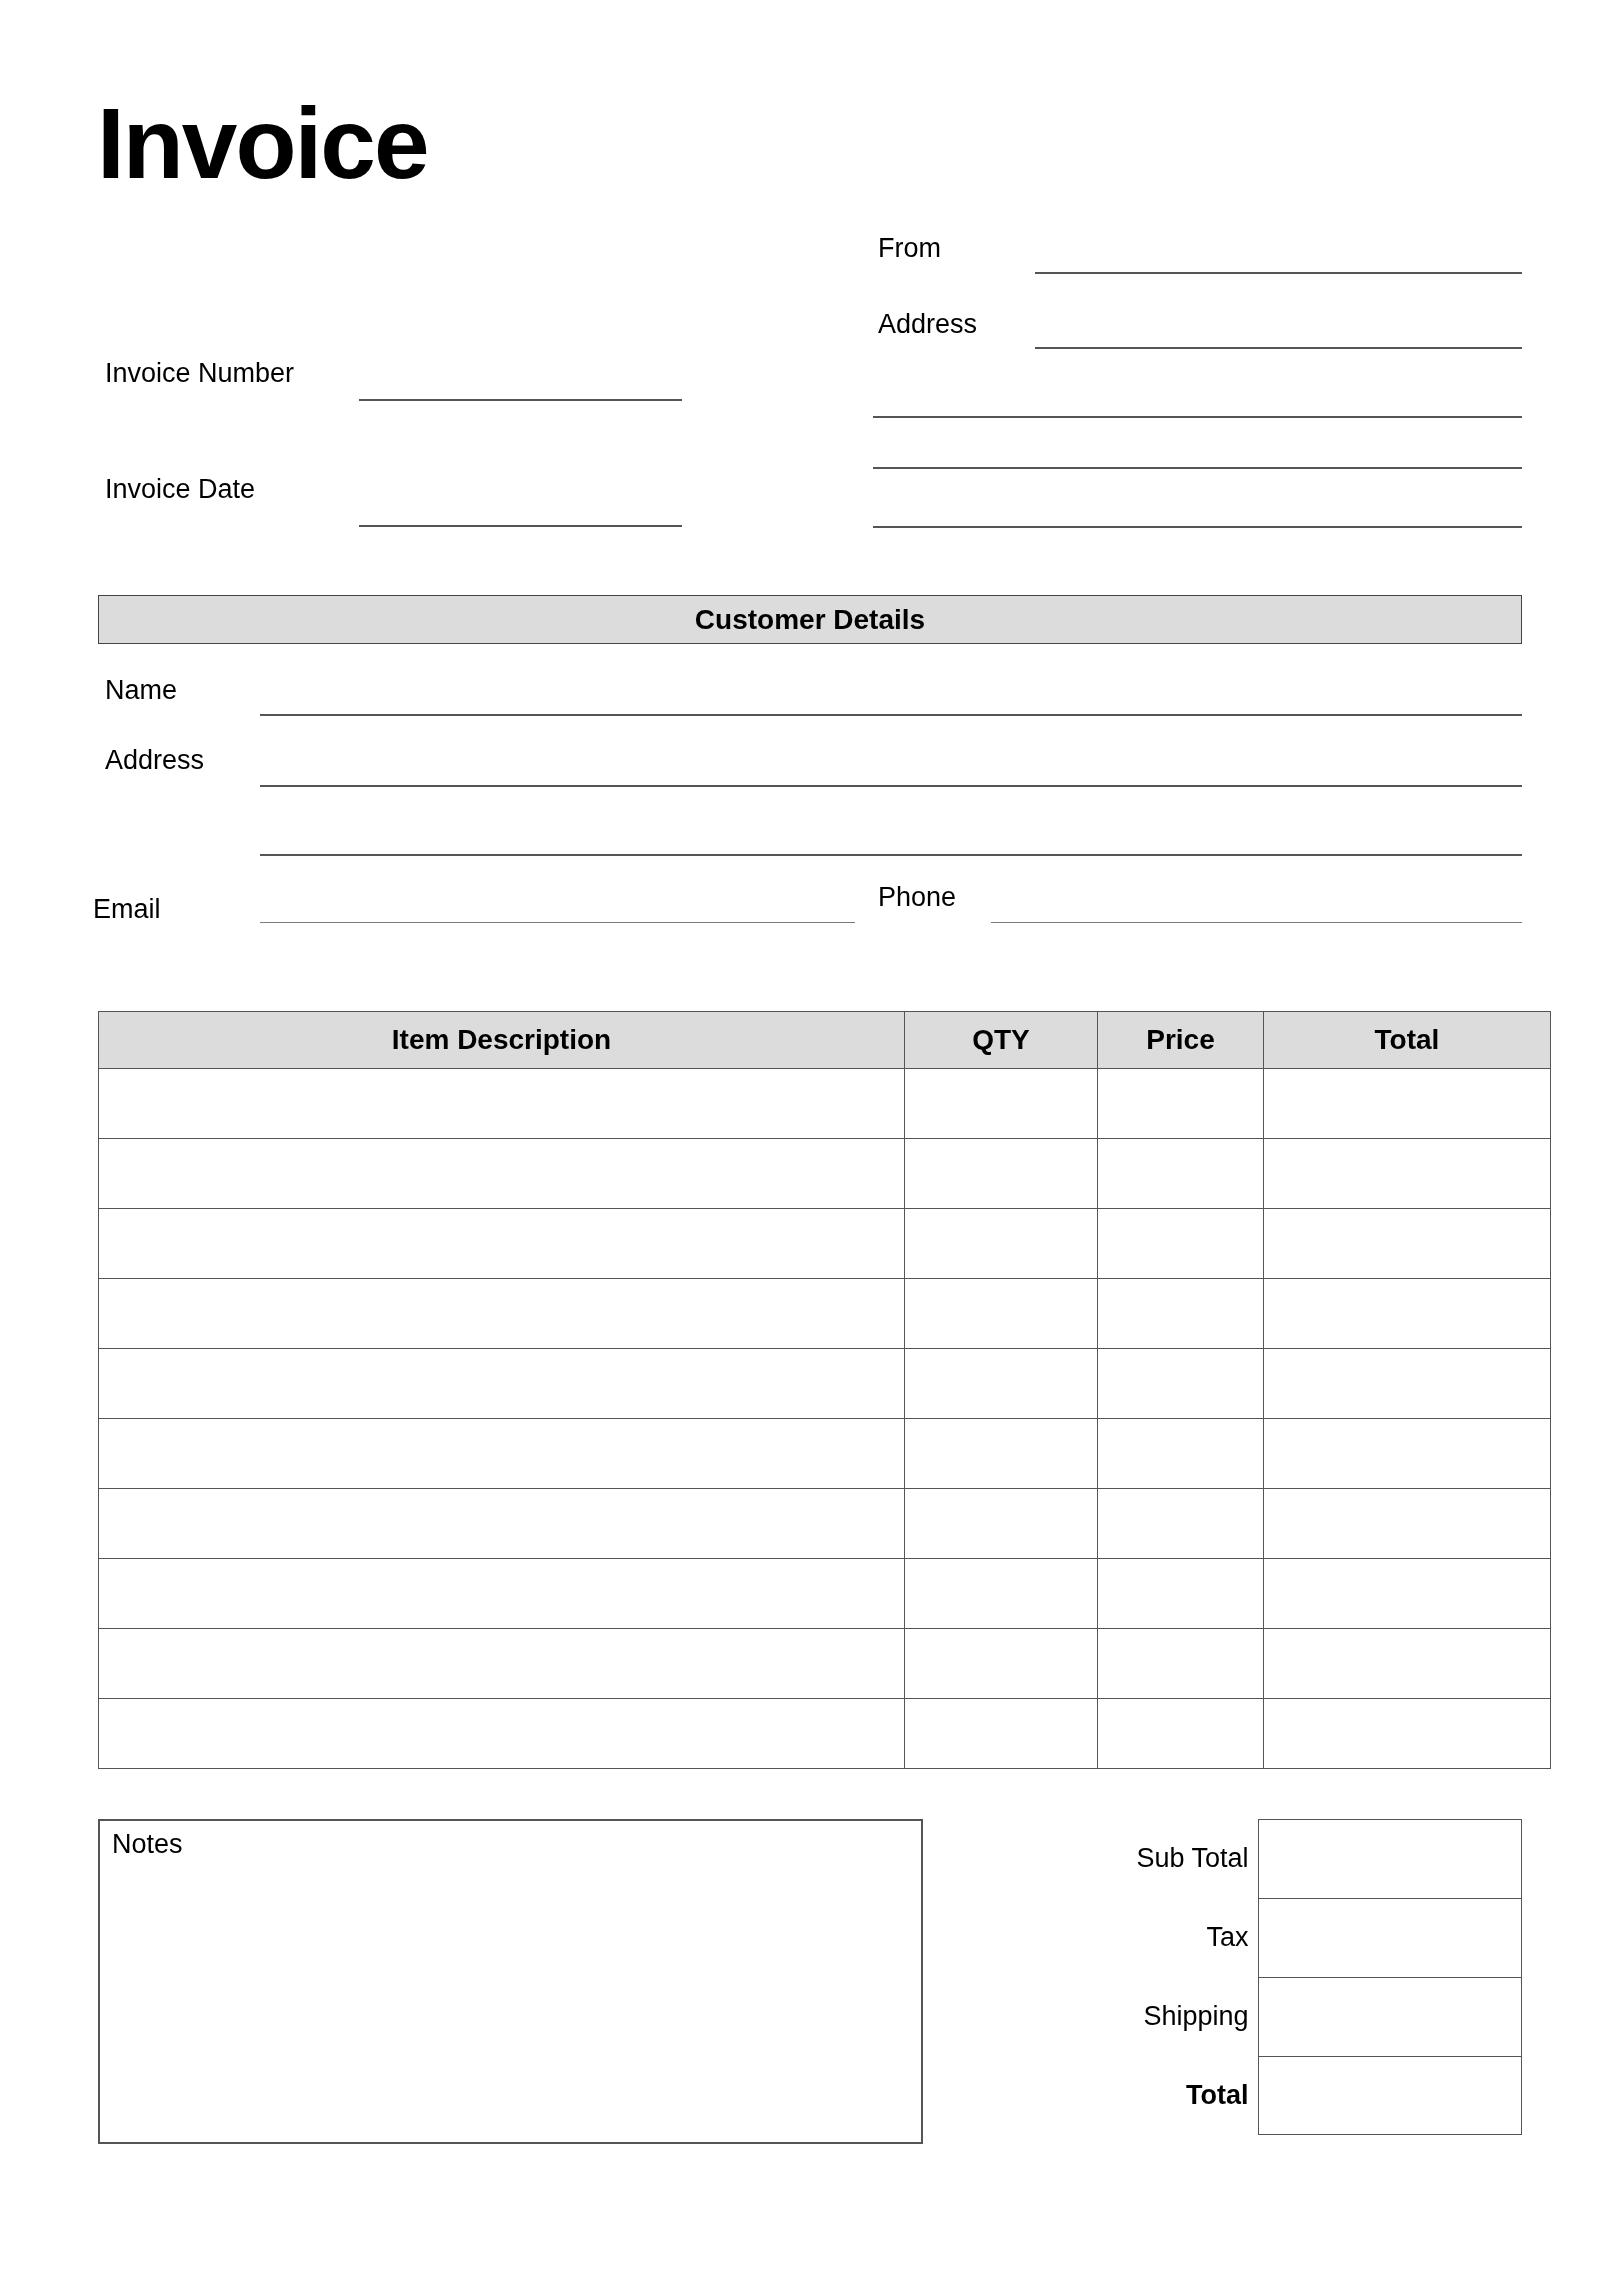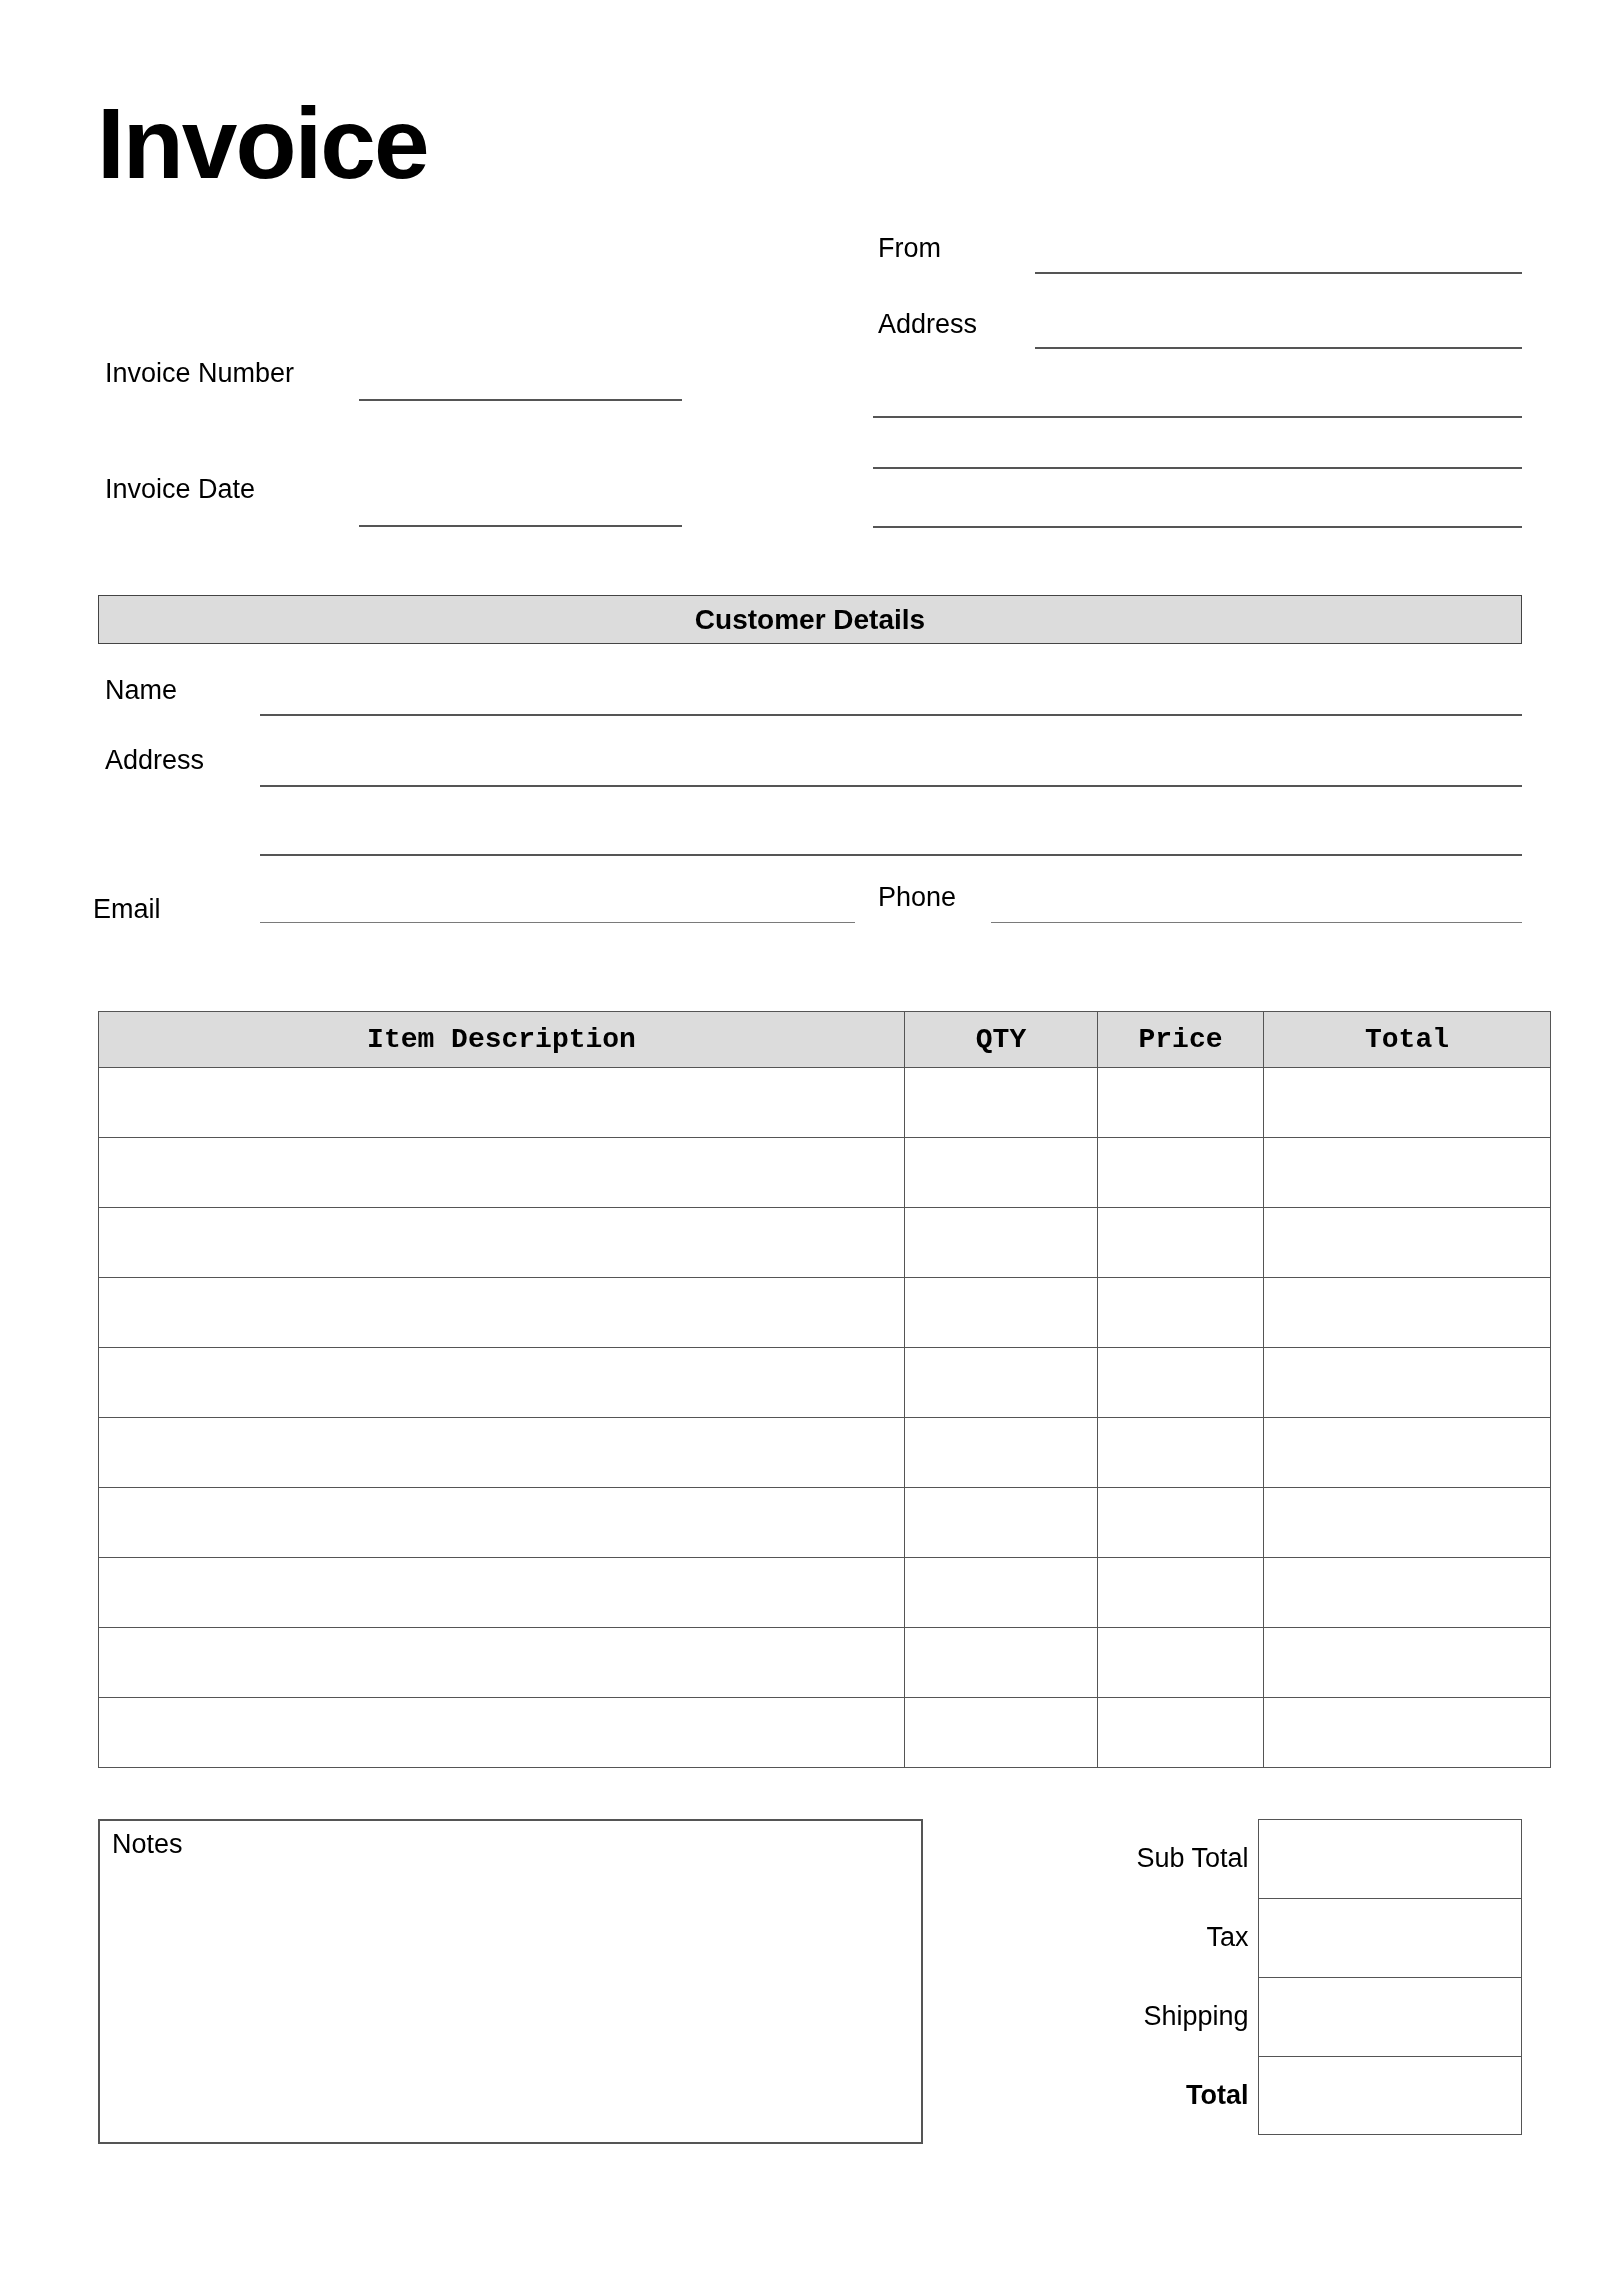--- a/index.html
+++ b/index.html
@@ -76,21 +76,20 @@
     top: 1011px;
     width: 1424px;
     border-collapse: collapse;
     table-layout: fixed;
   }
   #items-table th,
   #items-table td {
     border: 1.4px solid #555555;
     box-sizing: border-box;
     padding: 12px;
-    font-family: Liberation Mono, monospace;
   }
   #items-table thead th {
     background: #dcdcdc;
     height: 49px;
     font-size: 28px;
     font-weight: bold;
     text-align: center;
     vertical-align: middle;
   }
   #items-table tbody td {

